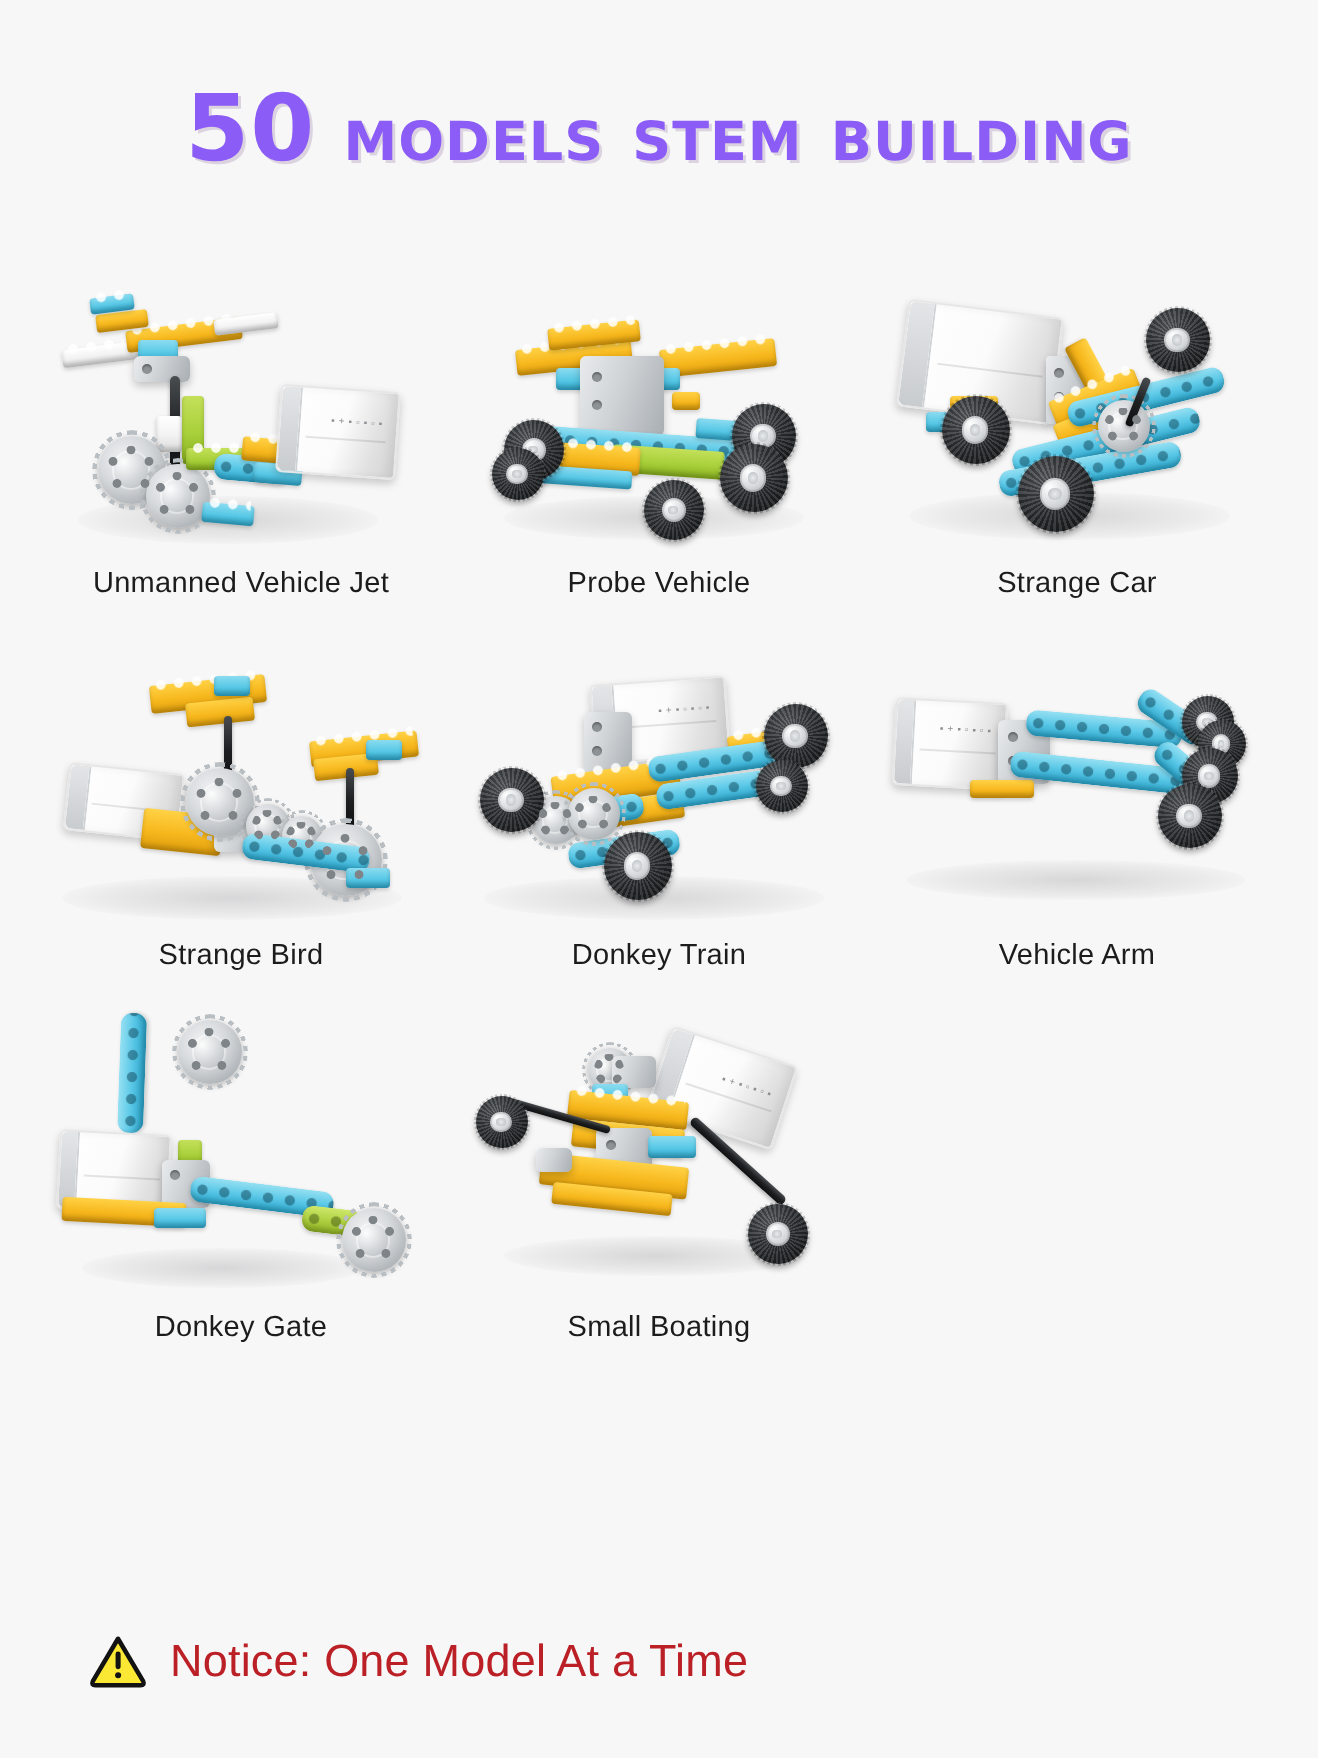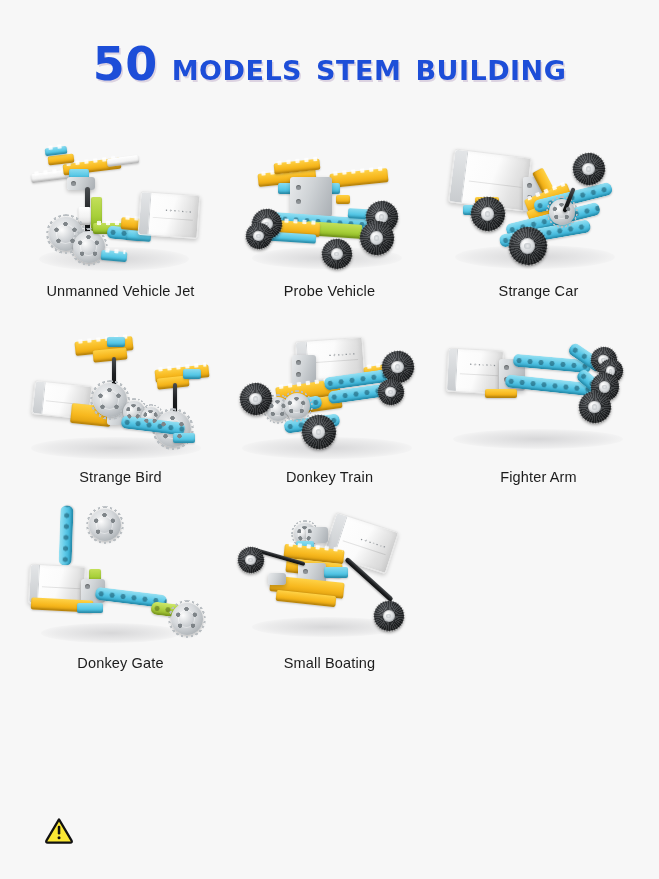--- a/index.html
+++ b/index.html
@@ -17,21 +17,21 @@
   .headline {
     padding: 40px 34px 0 34px;
     text-align: center;
   }
   .headline-line {
     font-family: "DejaVu Sans", sans-serif;
     font-weight: bold;
     font-size: 39px;
     line-height: 48px;
     letter-spacing: 0.5px;
-    color: #1d4ed8;
+    color: #8b5cf6;
     font-variant: small-caps;
     text-transform: lowercase;
     text-shadow: 1.5px 1.5px 0 rgba(150,120,170,0.28);
     white-space: nowrap;
   }
   .headline-line.first { font-size: 39px; }
   .headline-line .big { font-size: 46px; text-transform: none; }
 
   
   .grid {
@@ -494,21 +494,21 @@
       <div class="tire" style="left:158px; top:38px; width:24px; height:24px;">
           <div class="hubcap"></div>
         </div>
       <div class="tire" style="left:150px; top:52px; width:28px; height:28px;">
           <div class="hubcap"></div>
         </div>
       <div class="tire" style="left:138px; top:70px; width:32px; height:32px;">
           <div class="hubcap"></div>
         </div>
     </div>
-    <div class="caption">Fighter Arm</div>
+    <div class="caption">Vehicle Arm</div>
   </div>
 
   <div class="cell">
     <div class="figure">
       <div class="shadow" style="left:18px; top:116px; width:140px; height:20px;"></div>
 
       <div class="gear" style="left:66px; top:2px; width:32px; height:32px;">
           <div class="holes"></div>
         </div>
 
@@ -577,13 +577,14 @@
   </div>
 
 </div>
 
 <div class="notice">
   <svg class="warn-icon" viewBox="0 0 32 32">
     <path d="M16 3.6 L29.4 26.2 Q30.4 28.4 28 28.4 L4 28.4 Q1.6 28.4 2.6 26.2 Z" fill="#fbe834" stroke="#121212" stroke-width="2.4" stroke-linejoin="round"></path>
     <rect x="14.7" y="10.4" width="2.7" height="9.4" rx="1.3" fill="#121212"></rect>
     <circle cx="16.05" cy="23.1" r="1.6" fill="#121212"></circle>
   </svg>
+  <div class="notice-text">Notice: One Model At a Time</div>
 </div>
 
 </body></html>

